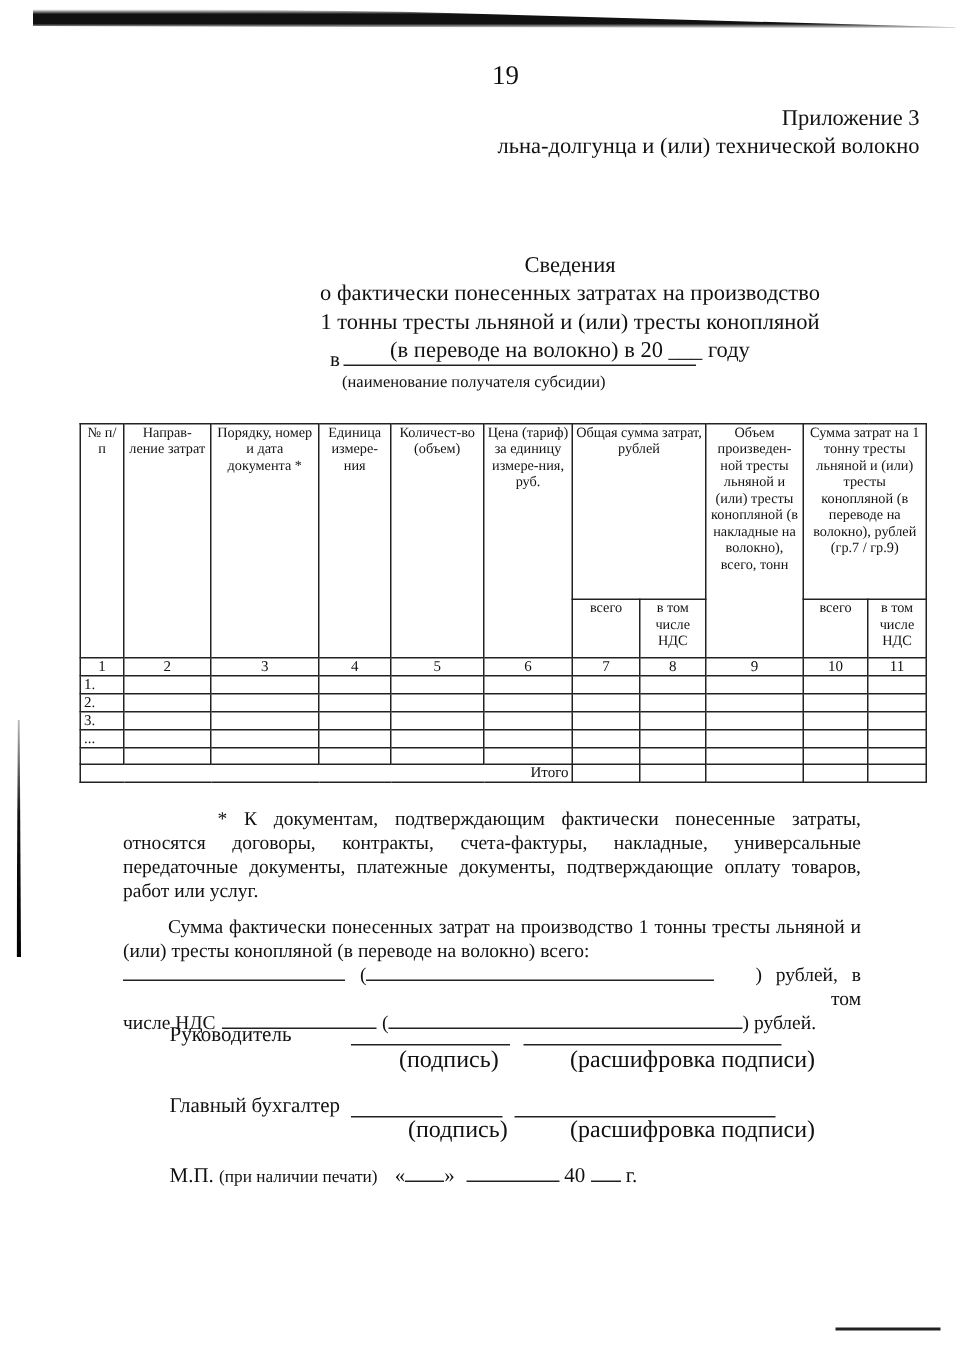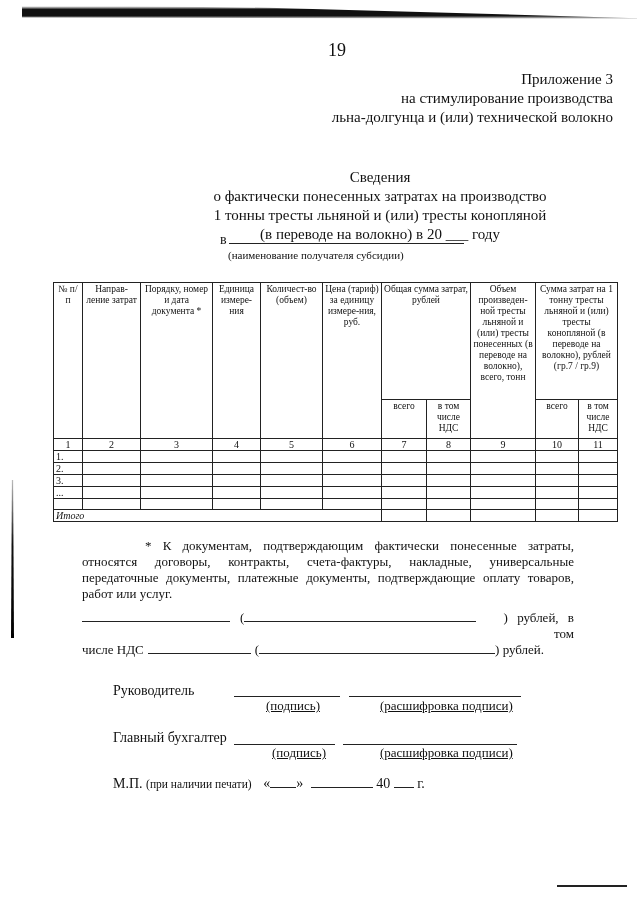--- a/index.html
+++ b/index.html
@@ -31,46 +31,45 @@
 
   table.form {
     position:absolute; left:53px; top:282px; border-collapse:collapse;
     font-size:9.5px; line-height:11px; table-layout:fixed;
   }
   table.form td { border:1px solid #222; padding:1px 2px; vertical-align:top; text-align:center; overflow:hidden; }
   table.form tr.h1 td { height:114px;margin-top:20px; }
   table.form tr.h2 td { height:36px; }
   table.form tr.num td { height:10px; font-size:10px; padding:0 2px; vertical-align:middle; }
   table.form tr.data td { height:10px; font-size:10px; padding:0 2px; text-align:left; vertical-align:middle; }
-  table.form tr.total td { height:11px; font-size:10px; padding:0 2px; text-align:left; vertical-align:middle;font-style:italic; }
+  table.form tr.total td { height:11px; font-size:10px; padding:0 2px; text-align:right; vertical-align:middle; }
 
   .footnote { left:82px; top:538px; width:492px; font-size:13px; line-height:16px; text-align:justify; }
   .footnote .indent { display:inline-block; width:63px; }
   .sum-block { left:82px; top:610px; width:492px; font-size:13px; line-height:16px; text-align:justify; }
   .sum-block .indent { display:inline-block; width:30px; }
   .u { display:inline-block; border-bottom:1px solid #222; height:11px; vertical-align:baseline; }
 
   .sig-label { font-size:14px; }
   .sig-line { position:absolute; border-bottom:1px solid #222; height:1px; }
-  .sig-caption { font-size:13px;text-decoration:underline; }
+  .sig-caption { font-size:16px; }
   .mp { left:113px; top:776px; font-size:14px; }
   .mp .small { font-size:11.5px; }
 </style>
 </head>
 <body>
 
 <div class="scan-top"></div>
 <div class="scan-left"></div>
 <div class="scan-bottom"></div>
 
 <div class="abs page-num">19</div>
 
 <div class="abs appendix">
   <div>Приложение 3</div>
-  <div>на стимулирование производства</div>
   <div>льна-долгунца и (или) технической волокно</div>
 </div>
 
 <div class="abs title-block">
   <div>Сведения</div>
   <div>о фактически понесенных затратах на производство</div>
   <div>1 тонны тресты льняной и (или) тресты конопляной</div>
   <div>(в переводе на волокно) в 20 ___ году</div>
 </div>
 
@@ -95,21 +94,21 @@
   </colgroup>
   <tbody>
       <tr class="h1">
     <td rowspan="2">№ п/п</td>
     <td rowspan="2">Направ-ление затрат</td>
     <td rowspan="2">Порядку, номер и дата документа *</td>
     <td rowspan="2">Единица измере-ния</td>
     <td rowspan="2">Количест-во (объем)</td>
     <td rowspan="2">Цена (тариф) за единицу измере-ния, руб.</td>
     <td colspan="2">Общая сумма затрат, рублей</td>
-    <td rowspan="2">Объем произведен-ной тресты льняной и (или) тресты понесенных (в переводе на волокно), всего, тонн</td>
+    <td rowspan="2">Объем произведен-ной тресты льняной и (или) тресты конопляной (в накладные на волокно), всего, тонн</td>
     <td colspan="2">Сумма затрат на 1 тонну тресты льняной и (или) тресты конопляной (в переводе на волокно), рублей (гр.7 / гр.9)</td>
   </tr>
   <tr class="h2">
     <td>всего</td>
     <td>в том числе НДС</td>
     <td>всего</td>
     <td>в том числе НДС</td>
   </tr>
   <tr class="num">
     <td>1</td>
@@ -196,20 +195,21 @@
         <td></td>
         <td></td>
         <td></td>
   </tr>
 </tbody>
   </table>
 
 <div class="abs footnote"><span class="indent"></span><span>* К документам, подтверждающим фактически понесенные затраты, относятся договоры, контракты, счета-фактуры, накладные, универсальные передаточные документы, платежные документы, подтверждающие оплату товаров, работ или услуг.</span></div>
 
 <div class="abs sum-block">
+  <div><span class="indent"></span><span>Сумма фактически понесенных затрат на производство 1 тонны тресты льняной и (или) тресты конопляной (в переводе на волокно) всего:</span></div>
   <div style="display:flex; align-items:baseline;">
     <span class="u" style="width:148px;"></span>
     <span style="margin-left:10px;">(</span>
     <span class="u" style="width:232px;"></span>
     <span style="flex:1; text-align:right; word-spacing:6px;">) рублей, в том</span>
   </div>
   <div style="display:flex; align-items:baseline;">
     <span>числе НДС</span>
     <span class="u" style="width:103px; margin-left:4px;"></span>
     <span style="margin-left:4px;">(</span>

